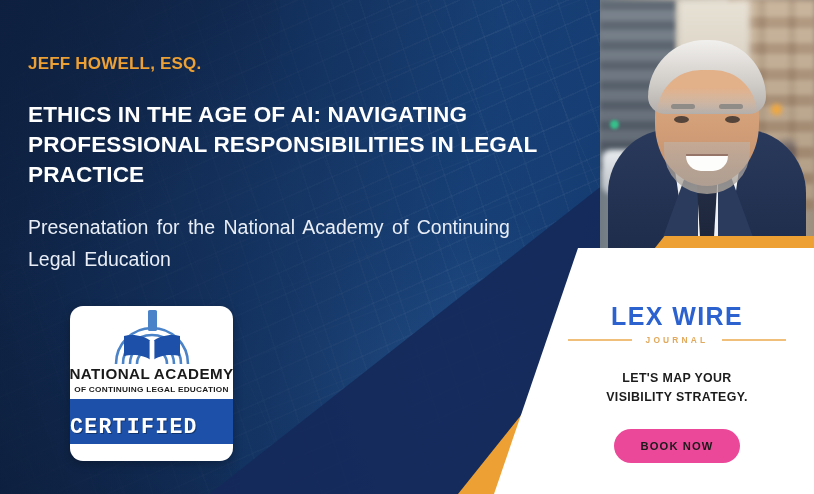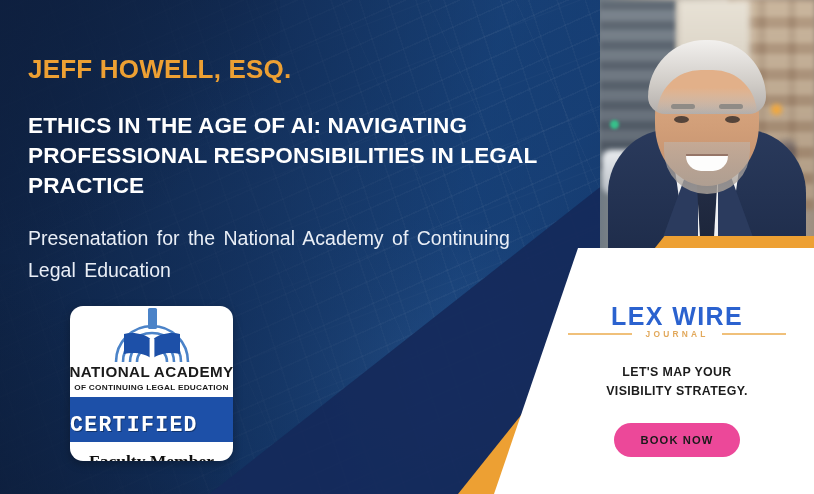--- a/index.html
+++ b/index.html
@@ -239,21 +239,21 @@
     border-radius:34px 0 0 0;
   }
 
   
   .content{
     position:absolute; left:0; top:0; width:580px; height:494px;
     padding:54px 30px 0 28px;
   }
   .speaker-name{
     color:#eda033;
-    font-size:26px;
+    font-size:17px;
     font-weight:bold;
     letter-spacing:.2px;
     margin-bottom:26px;
   }
   .headline{
     color:#ffffff;
     font-size:22.6px;
     font-weight:bold;
     line-height:1.33;
     letter-spacing:.1px;
@@ -323,22 +323,22 @@
     width:274px; text-align:center;
   }
   .lw-logo{
     font-size:25px;
     font-weight:bold;
     color:#2b62cf;
     letter-spacing:1.4px;
     line-height:1;
   }
   .lw-journal-row{
-    display:flex; align-items:center; justify-content:flex-start;
-    gap:14px; margin-top:0; margin-bottom:24px;
+    display:flex; align-items:center; justify-content:flex-end;
+    gap:14px; margin-top:6px; margin-bottom:24px;
     padding:0 28px;
   }
   .lw-rule{ height:1.4px; background:#f0c07a; flex:1 1 auto; }
   .lw-journal{
     font-size:8.4px; letter-spacing:3.2px; color:#e2a95c; font-weight:bold;
   }
   .tagline{
     font-size:12.4px; font-weight:bold; color:#1c1c1c;
     line-height:1.52; letter-spacing:.35px;
     margin-bottom:22px;
@@ -414,21 +414,20 @@
         </g>
         <rect x="38" y="2" width="9" height="21" rx="1.6" fill="#4b83c8"></rect>
         <path d="M42 34 C 34 27, 22 26, 14 28 L 14 48 C 23 46, 35 47, 42 53 Z" fill="#1d50a8"></path>
         <path d="M42 34 C 50 27, 62 26, 70 28 L 70 48 C 61 46, 49 47, 42 53 Z" fill="#1d50a8"></path>
         <rect x="39.6" y="32" width="4.8" height="22" rx="1.4" fill="#ffffff"></rect>
       </svg>
     </div>
     <div class="badge-org">NATIONAL ACADEMY</div>
     <div class="badge-org-sub">OF CONTINUING LEGAL EDUCATION</div>
     <div class="badge-certified">CERTIFIED</div>
-    <div class="badge-faculty">Faculty Member</div>
   </div>
 
   <div class="orange-stripe"></div>
   <div class="white-card"></div>
   <div class="white-card-round"></div>
 
   <div class="card-inner">
     <div class="lw-logo">LEX WIRE</div>
     <div class="lw-journal-row">
       <span class="lw-rule"></span>

